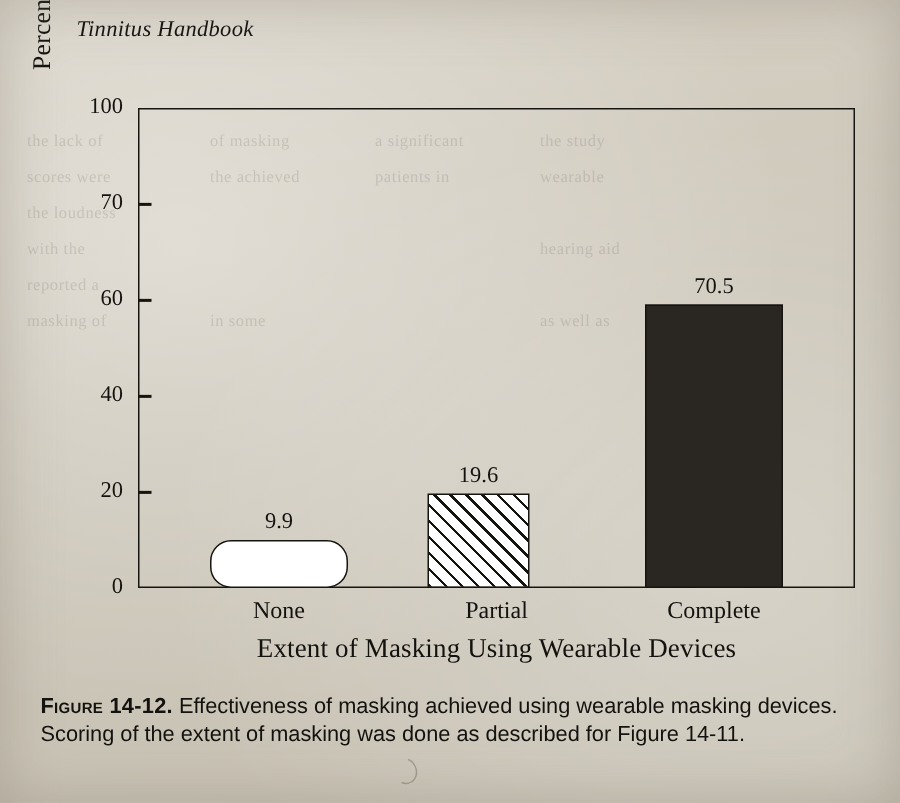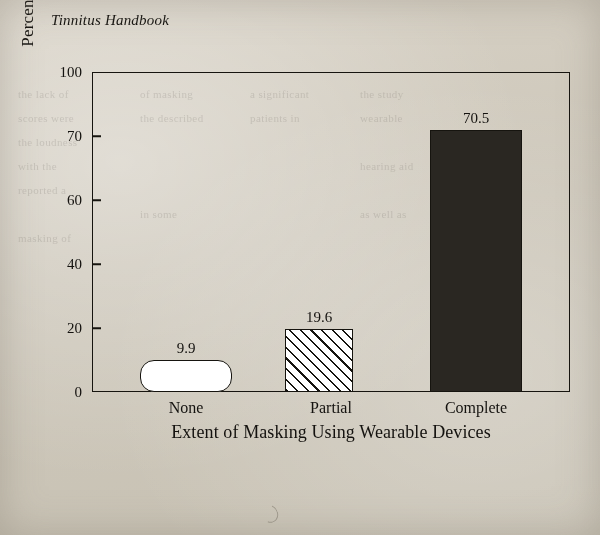--- a/index.html
+++ b/index.html
@@ -177,23 +177,23 @@
 </head>
 <body>
 
 <div class="page">
 
   <div class="bleed" style="left:18px; top:88px;">the lack of</div>
   <div class="bleed" style="left:18px; top:112px;">scores were</div>
   <div class="bleed" style="left:18px; top:136px;">the loudness</div>
   <div class="bleed" style="left:18px; top:160px;">with the</div>
   <div class="bleed" style="left:18px; top:184px;">reported a</div>
-  <div class="bleed" style="left:18px; top:208px;margin-top:24px;">masking of</div>
+  <div class="bleed" style="left:18px; top:208px;">masking of</div>
   <div class="bleed" style="left:140px; top:88px;">of masking</div>
-  <div class="bleed" style="left:140px; top:112px;">the described</div>
+  <div class="bleed" style="left:140px; top:112px;">the achieved</div>
   <div class="bleed" style="left:250px; top:88px;">a significant</div>
   <div class="bleed" style="left:250px; top:112px;">patients in</div>
   <div class="bleed" style="left:360px; top:88px;">the study</div>
   <div class="bleed" style="left:360px; top:112px;">wearable</div>
   <div class="bleed" style="left:360px; top:160px;">hearing aid</div>
   <div class="bleed" style="left:360px; top:208px;">as well as</div>
   <div class="bleed" style="left:140px; top:208px;">in some</div>
 
   <div class="running-head">Tinnitus Handbook</div>
 
@@ -215,28 +215,31 @@
 
     <div class="plot-frame"></div>
 
     <div class="bars">
       <div class="bar open" style="left:48px;  width:92px; height:31.7px;">
         <span class="bar-value">9.9</span>
       </div>
       <div class="bar hatch" style="left:193px; width:68px; height:62.7px;">
         <span class="bar-value">19.6</span>
       </div>
-      <div class="bar solid" style="left:338px; width:92px; height:262px;">
+      <div class="bar solid" style="left:338px; width:92px; height:189px;">
         <span class="bar-value">70.5</span>
       </div>
     </div>
 
     <div class="xtick-label" style="left:166px;">None</div>
     <div class="xtick-label" style="left:311px;">Partial</div>
     <div class="xtick-label" style="left:456px;">Complete</div>
 
     <div class="xlabel">Extent of Masking Using Wearable Devices</div>
   </div>
 
+  <div class="caption">
+    <span class="fig-no">Figure 14-12.</span><span> Effectiveness of masking achieved using wearable masking devices. Scoring of the extent of masking was done as described for Figure 14-11.</span>
+  </div>
 
   <div class="smudge"></div>
   <div class="edge-shadow"></div>
 </div>
 
 </body></html>

